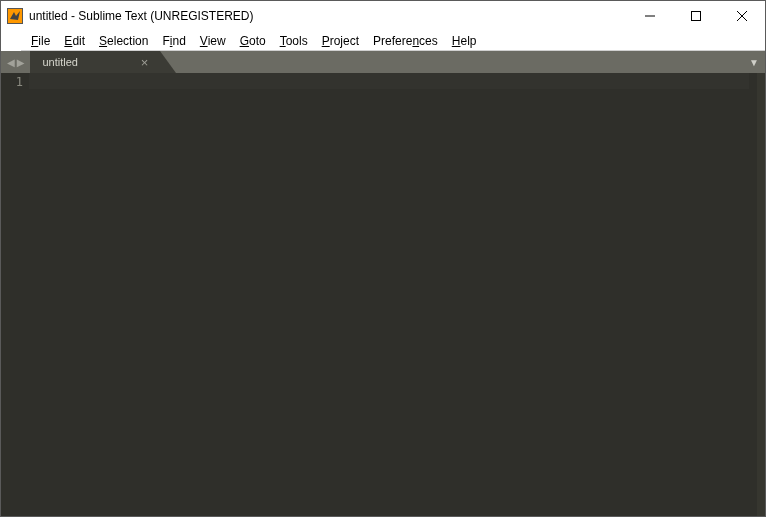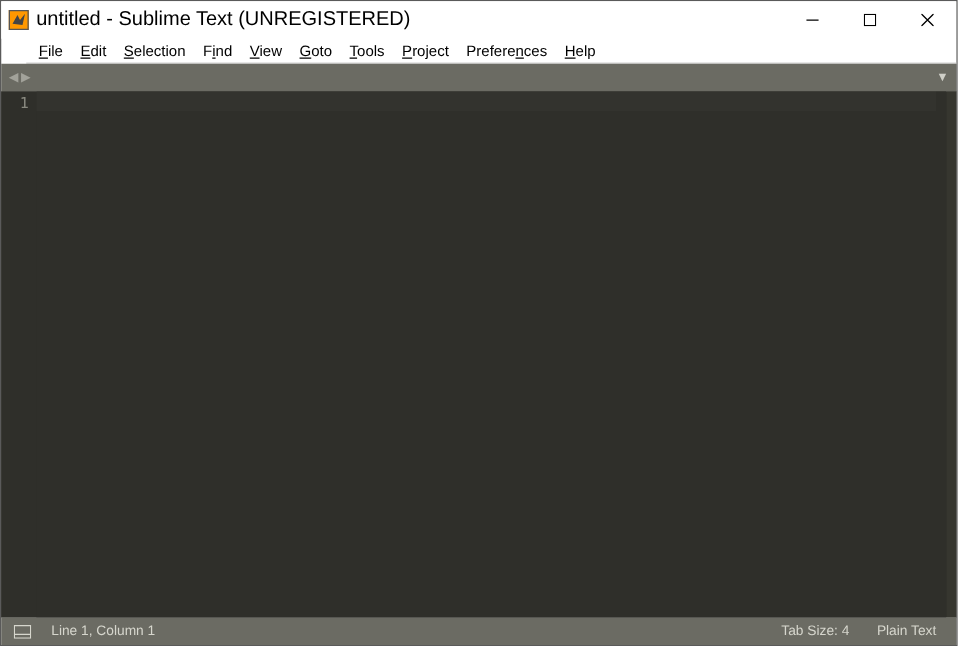--- a/index.html
+++ b/index.html
@@ -2,21 +2,21 @@
 <html><head>
 <meta charset="utf-8">
 <style>
   * { margin: 0; padding: 0; box-sizing: border-box; }
   html, body { width: 766px; height: 517px; font-family: "Segoe UI", Tahoma, sans-serif; font-size: 12px; overflow: hidden; background: #fff; }
   .window { width: 766px; height: 517px; display: flex; flex-direction: column; border: 1px solid #5a5a5a; background: #fff; }
   
   .titlebar { height: 30px; background: #ffffff; display: flex; align-items: center; padding-left: 6px; color: #000; }
   .titlebar .app-icon { width: 16px; height: 16px; background: #ff9800; display: flex; align-items: center; justify-content: center; margin-right: 6px; border: 1px solid #555; }
   .titlebar .app-icon svg { display: block; }
-  .titlebar .title-text { flex: 0 0 auto; font-size: 16px; }
+  .titlebar .title-text { flex: 0 0 auto; font-size: 12px; }
   .titlebar .spacer { flex: 1; }
   .titlebar .win-btn { width: 46px; height: 30px; display: flex; align-items: center; justify-content: center; }
   
   .menubar { height: 20px; background: #ffffff; display: flex; align-items: center; padding: 0 4px; gap: 2px; color: #000; border-bottom: 1px solid #d0d0d0; margin-left: 20px; }
   .menubar .menu-item { padding: 2px 6px; font-size: 12px; cursor: default; }
   .menubar .menu-item .ul { text-decoration: underline; }
   
   .tabstrip { height: 22px; background: #6b6b63; display: flex; align-items: stretch; position: relative; }
   .tabstrip .nav-arrows { display: flex; align-items: center; gap: 2px; padding: 0 6px; color: #cfcfc8; }
   .tabstrip .nav-arrows span { cursor: default; opacity: .55; font-size: 10px; }
@@ -78,39 +78,31 @@
     <div class="menu-item"><span class="ul">P</span>roject</div>
     <div class="menu-item">Prefere<span class="ul">n</span>ces</div>
     <div class="menu-item"><span class="ul">H</span>elp</div>
   </div>
 
   <div class="tabstrip">
     <div class="nav-arrows">
       <span>◀</span>
       <span>▶</span>
     </div>
+    <div class="tab">
+      <span class="tab-label">untitled</span>
+      <span class="tab-close">×</span>
+    </div>
     <div class="overflow">▼</div>
   </div>
 
   <div class="editor-wrap">
     <div class="gutter">
       <div>1</div>
     </div>
     <div class="editor">
       <div class="caret-line"></div>
     </div>
     <div class="minimap"></div>
   </div>
 
-  <div class="statusbar">
-    <span class="status-icon">
-      <svg width="14" height="11" viewBox="0 0 14 11">
-          <rect x="0.5" y="0.5" width="13" height="10" fill="none" stroke="#d6d6cd" stroke-width="1"></rect>
-          <line x1="0.5" y1="7.5" x2="13.5" y2="7.5" stroke="#d6d6cd" stroke-width="1"></line>
-        </svg>
-    </span>
-    <span class="status-item">Line 1, Column 1</span>
-    <span class="spacer"></span>
-    <span class="status-item">Tab Size: 4</span>
-    <span class="status-item">Plain Text</span>
-  </div>
 
 </div>
 
 </body></html>

